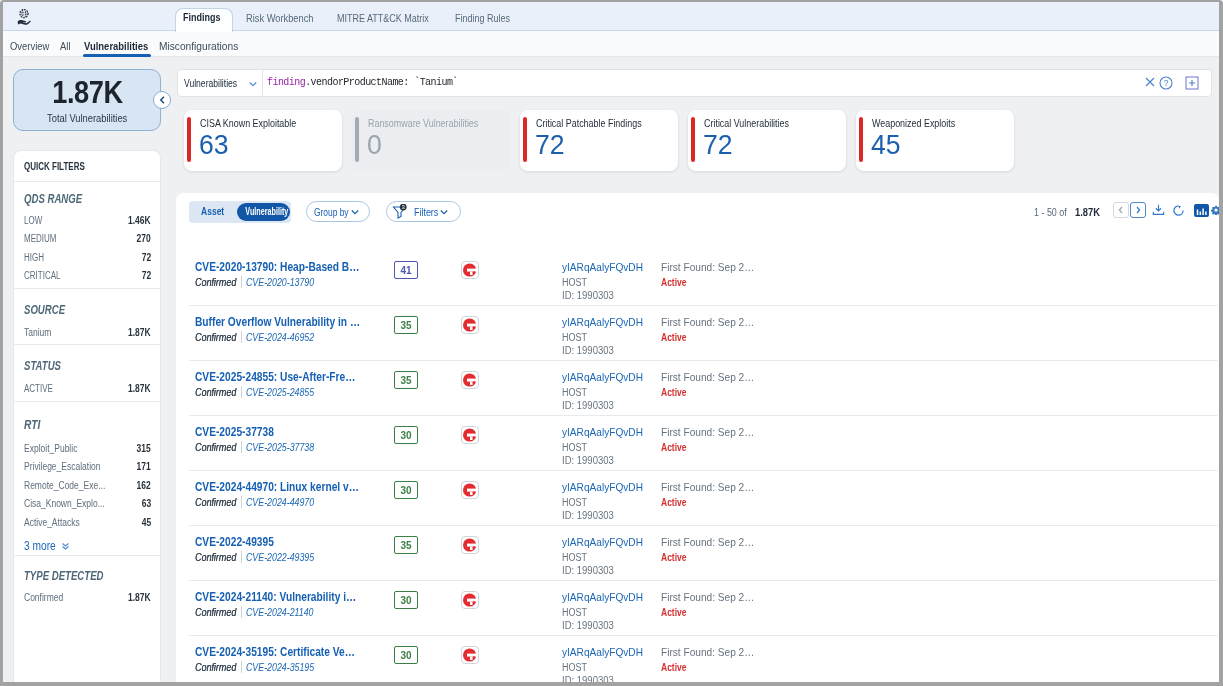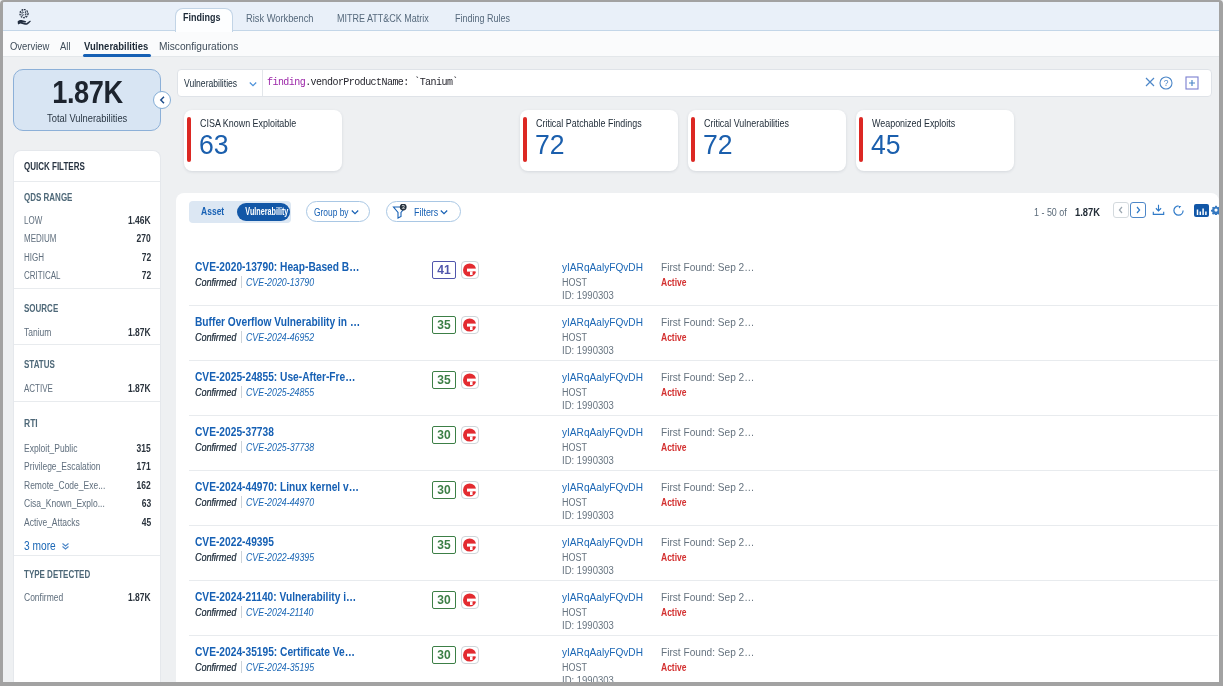--- a/index.html
+++ b/index.html
@@ -22,21 +22,21 @@
 .nav2 .act { font-weight:bold; color:#1b2835; }
 .nav2 .bar { position:absolute; left:80px; top:23px; width:68px; height:3px; background:#1660b4; border-radius:2px; }
 
 .scard { position:absolute; left:10px; top:67px; width:148px; height:62px; background:#d8e5f3; border:1px solid #8cb0d8; border-radius:10px; z-index:2; }
 .scard .big { position:absolute; left:0; right:0; top:4px; text-align:center; font-size:32px; font-weight:bold; color:#1d242e; letter-spacing:-0.5px; }
 .scard .sub { position:absolute; left:0; right:0; top:42px; text-align:center; font-size:11px; color:#2a3744; }
 .collapse { position:absolute; left:150px; top:89px; width:18px; height:18px; background:#fff; border:1px solid #85aed6; border-radius:50%; z-index:3; }
 .collapse svg { position:absolute; left:4px; top:3px; }
 .qf { position:absolute; left:10px; top:148px; width:148px; height:532px; background:#fff; border:1px solid #e5e8ec; border-radius:8px 8px 0 0; border-bottom:none; }
 .qf .hd { position:absolute; left:10px; font-size:10px; font-weight:bold; color:#273341; }
-.qf .sec { position:absolute; left:10px; font-size:10px; font-weight:bold; color:#4e6878; }
+.qf .sec { position:absolute; left:10px; font-size:12px; font-weight:bold; color:#4e6878;font-style:italic; }
 .qf .div { position:absolute; left:0; width:146px; height:1px; background:#e8ebee; }
 .qf .lbl { position:absolute; left:10px; font-size:10px; color:#5f6e7d; }
 .qf .val { position:absolute; right:9px; font-size:10px; font-weight:bold; color:#2a333d; }
 .qf .more { position:absolute; left:10px; font-size:12px; color:#1b67b5; }
 
 .search { position:absolute; left:174px; top:67px; width:1035px; height:28px; background:#fff; border:1px solid #dfe3e8; border-radius:4px; }
 .search .seg { position:absolute; left:6px; top:7px; font-size:11px; color:#20303e; }
 .search .chev { position:absolute; left:70px; top:10px; }
 .search .sep { position:absolute; left:84px; top:0; width:1px; height:26px; background:#e2e6ea; }
 .search .q { position:absolute; left:89px; top:7px; font-family:"Liberation Mono", monospace; font-size:10px; letter-spacing:-0.55px; color:#26262e;text-align:right; }
@@ -60,21 +60,21 @@
 .pag { position:absolute; top:13px; font-size:10.5px; color:#5a6a79; }
 .pag b { color:#222c36; font-size:11px; }
 .pbtn { position:absolute; top:9px; width:16px; height:16px; border-radius:3px; background:#fff; }
 .thead { position:absolute; left:0; top:38px; width:1043px; height:20px; background:#e9eef5; }
 .thead span { position:absolute; top:6px; font-size:9.5px; font-weight:bold; color:#5b6e80; letter-spacing:0.1px; transform:scaleX(.72); transform-origin:0 50%; }
 .row { position:absolute; left:13px; width:1029px; height:55px; border-bottom:1px solid #e8ebee; }
 .row .t1 { position:absolute; left:6px; top:9px; font-size:12px; font-weight:bold; color:#1660b4; }
 .row .t2 { position:absolute; left:6px; top:25px; font-size:10.5px; color:#3a4754;font-style:italic; }
 .row .t2 .cvesep { display:inline-block; width:1px; height:12px; background:#ccd3d9; margin:0 4px 0 4px; vertical-align:-2px; }
 .row .t2 .cve { color:#1b67b5; }
-.row .qds { position:absolute; left:205px; top:10px; width:24px; height:18px; border:1px solid #3c7f46; border-radius:2px; text-align:center; line-height:17px; font-size:12px; font-weight:bold; color:#3c7f46;margin-left:38px; }
+.row .qds { position:absolute; left:205px; top:10px; width:24px; height:18px; border:1px solid #3c7f46; border-radius:2px; text-align:center; line-height:17px; font-size:10px; font-weight:bold; color:#3c7f46; }
 .row .qds.med { border-color:#5056ac; color:#5056ac; }
 .row .src { position:absolute; left:272px; top:10px; width:18px; height:18px; border:1px solid #cfd6da; border-radius:4px; }
 .row .a1 { position:absolute; left:373px; top:10px; font-size:11px; color:#1b67b5; }
 .row .a2 { position:absolute; left:373px; top:26px; font-size:10px; color:#66737f; }
 .row .a3 { position:absolute; left:373px; top:39px; font-size:10px; color:#66737f; }
 .row .l1 { position:absolute; left:472px; top:10px; font-size:11px; color:#66737f; }
 .row .l2 { position:absolute; left:472px; top:26px; font-size:10px; font-weight:bold; color:#d33030; }
 </style>
 </head>
 <body>
@@ -174,20 +174,25 @@
         <rect x="1" y="1" width="12" height="12" fill="none" stroke="#7a7fd0" stroke-width="1.1"></rect>
         <path d="M7 4 L7 10 M4 7 L10 7" stroke="#4d87c8" stroke-width="1.2"></path>
       </svg>
   </div>
 
   <div class="card" style="left:181px;">
       <div class="rb"></div>
       <div class="cl"><span class="s85">CISA Known Exploitable</span></div>
       <div class="cn"><span class="s85" style="transform:scaleX(.95);">63</span></div>
     </div>
+  <div class="card dis" style="left:349px;">
+      <div class="rb"></div>
+      <div class="cl"><span class="s85">Ransomware Vulnerabilities</span></div>
+      <div class="cn"><span class="s85" style="transform:scaleX(.95);">0</span></div>
+    </div>
   <div class="card" style="left:517px;">
       <div class="rb"></div>
       <div class="cl"><span class="s85">Critical Patchable Findings</span></div>
       <div class="cn"><span class="s85" style="transform:scaleX(.95);">72</span></div>
     </div>
   <div class="card" style="left:685px;">
       <div class="rb"></div>
       <div class="cl"><span class="s85">Critical Vulnerabilities</span></div>
       <div class="cn"><span class="s85" style="transform:scaleX(.95);">72</span></div>
     </div>

